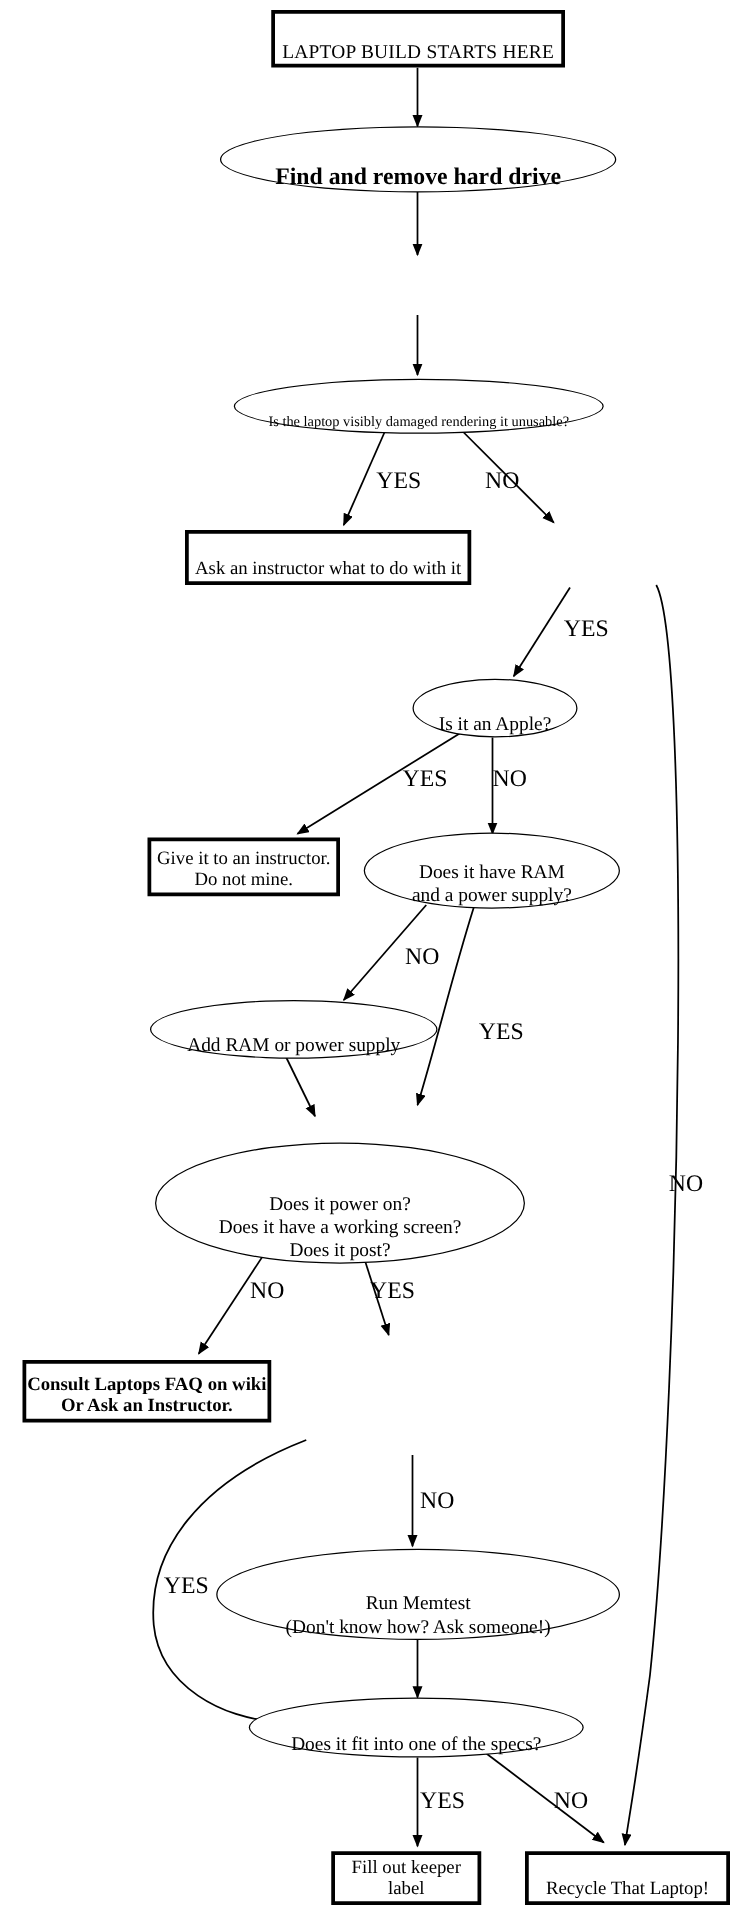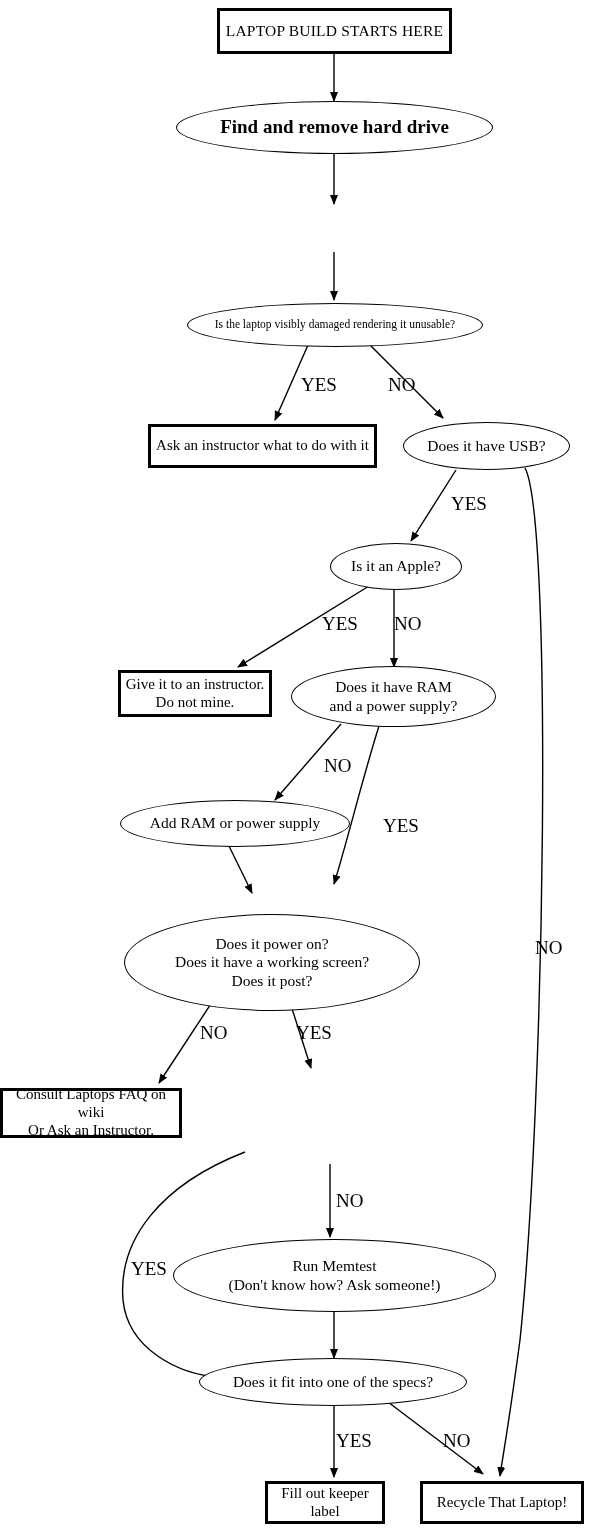--- a/index.html
+++ b/index.html
@@ -1,19 +1,19 @@
 <!DOCTYPE html>
 <html><head>
 <meta charset="utf-8">
 <style>
   html,body{margin:0;padding:0;background:#ffffff;}
   body{font-family:"Liberation Serif",serif;}
   #canvas{position:relative;width:597px;height:1531px;background:#ffffff;overflow:hidden;}
   #edges{position:absolute;left:0;top:0;width:597px;height:1531px;}
-  .node{position:absolute;box-sizing:border-box;display:flex;align-items:center;justify-content:center;text-align:center;color:#000;}
+  .node{position:absolute;box-sizing:border-box;display:flex;align-items:flex-end;justify-content:center;text-align:center;color:#000;}
   .box{border:3px solid #000;background:#fff;}
   .ell{border:1.3px solid #000;background:#fff;border-radius:50%;}
   .nlabel{line-height:1.18;white-space:pre-line;}
   .edge-label{position:absolute;color:#000;font-family:"Liberation Serif",serif;font-size:19px;white-space:nowrap;}
   .f-bold{font-weight:bold;}
   .f-small{font-size:11.5px;}
   .f-reg{font-size:15.5px;}
   .f-box{font-size:15px;}
   .f-top{font-size:15.5px;letter-spacing:.2px;}
 </style>
@@ -80,23 +80,20 @@
 
 
   <div class="node ell f-small" style="left:187px;top:303px;width:296px;height:44px;">
     <span class="nlabel">Is the laptop visibly damaged rendering it unusable?</span>
   </div>
 
   <div class="node box f-box" style="left:148px;top:424px;width:229px;height:44px;">
     <span class="nlabel">Ask an instructor what to do with it</span>
   </div>
 
-  <div class="node ell f-reg" style="left:403px;top:422px;width:167px;height:48px;">
-    <span class="nlabel">Does it have USB?</span>
-  </div>
 
   <div class="node ell f-reg" style="left:330px;top:543px;width:132px;height:47px;">
     <span class="nlabel">Is it an Apple?</span>
   </div>
 
   <div class="node box f-box" style="left:118px;top:670px;width:154px;height:47px;">
     <span class="nlabel">Give it to an instructor.
 Do not mine.</span>
   </div>
 
@@ -108,21 +105,21 @@
   <div class="node ell f-reg" style="left:120px;top:800px;width:230px;height:47px;">
     <span class="nlabel">Add RAM or power supply</span>
   </div>
 
   <div class="node ell f-reg" style="left:124px;top:914px;width:296px;height:97px;">
     <span class="nlabel">Does it power on?
 Does it have a working screen?
 Does it post?</span>
   </div>
 
-  <div class="node box f-box" style="left:0;top:1088px;width:182px;height:50px;">
+  <div class="node box f-box" style="left:18px;top:1088px;width:199px;height:50px;font-weight:bold;">
     <span class="nlabel">Consult Laptops FAQ on wiki
 Or Ask an Instructor.</span>
   </div>
 
 
   <div class="node ell f-reg" style="left:173px;top:1239px;width:323px;height:73px;">
     <span class="nlabel">Run Memtest
 (Don't know how?  Ask someone!)</span>
   </div>
 

